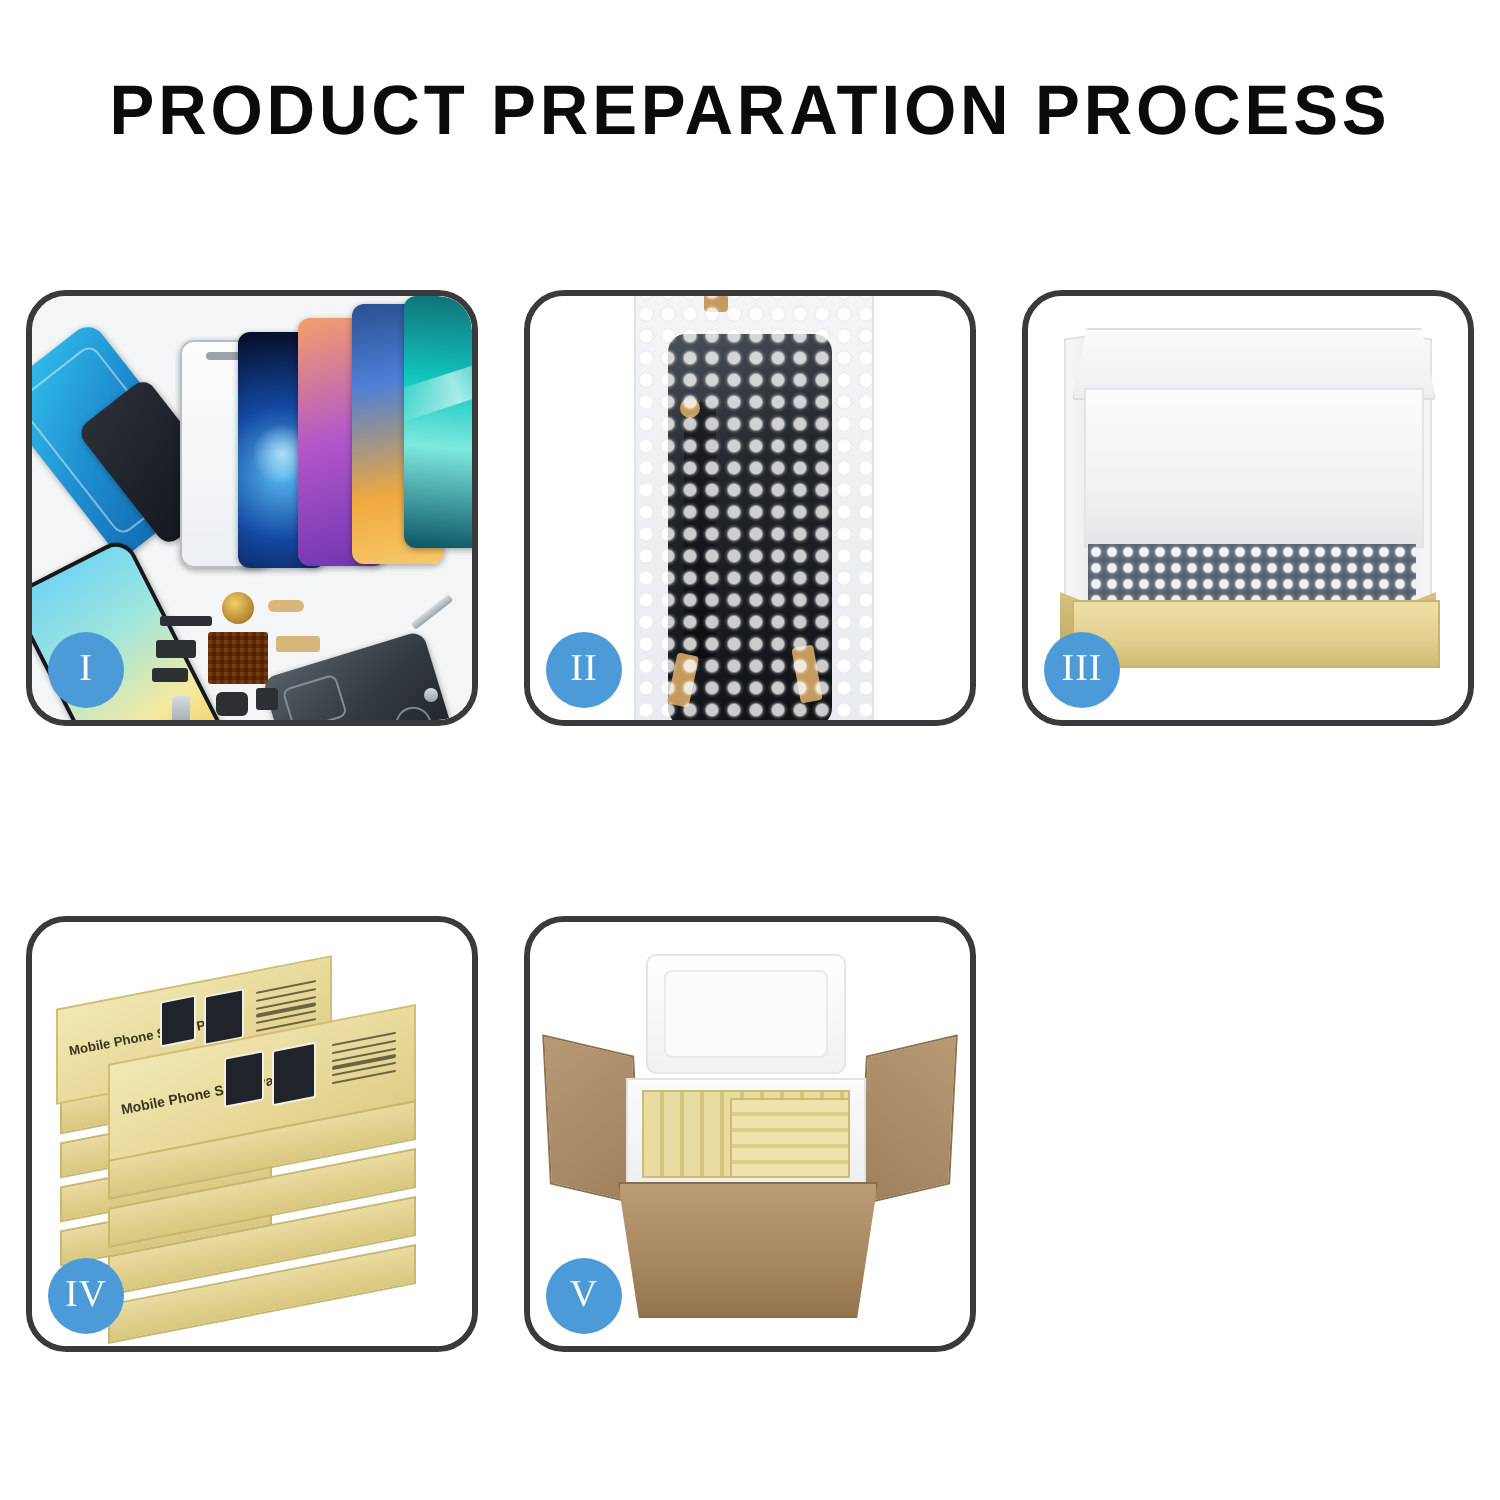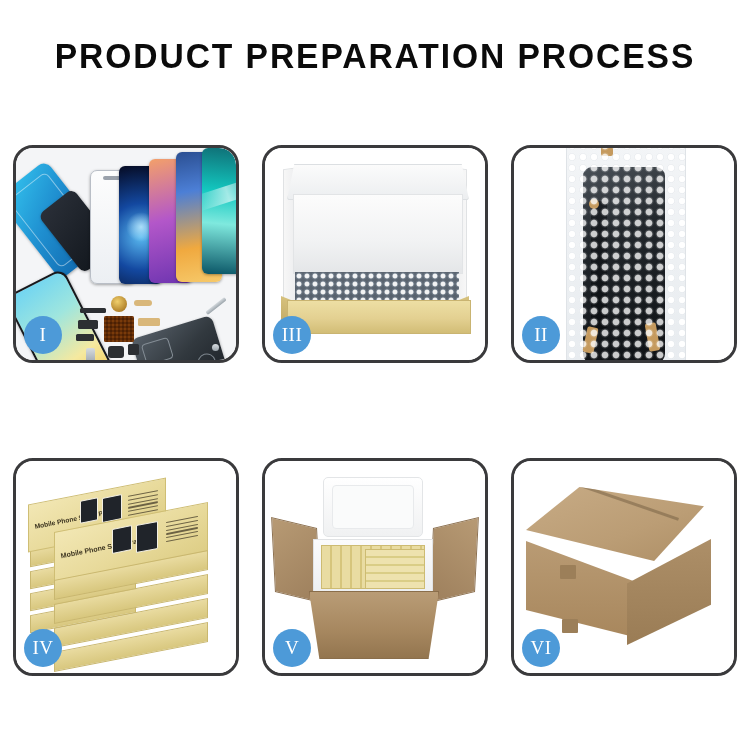--- a/index.html
+++ b/index.html
@@ -368,49 +368,49 @@
       <div class="chip tan" style="left:122px;top:170px;width:22px;height:8px;"></div>
       <div class="chip" style="left:92px;top:198px;width:16px;height:12px;border-radius:3px;"></div>
       <div class="chip silv" style="left:70px;top:200px;width:9px;height:16px;border-radius:2px;"></div>
       <div class="chip" style="left:112px;top:196px;width:11px;height:11px;"></div>
       <div class="chip silv" style="left:188px;top:156px;width:24px;height:4px;transform:rotate(-38deg);"></div>
       <div class="chip silv" style="left:196px;top:196px;width:7px;height:7px;border-radius:50%;"></div>
       <div class="badge">I</div>
     </div>
   </div>
 
-  <div class="panel p3">
-    <div class="panel-stage">
-      <div class="b3-flapL"></div>
-      <div class="b3-flapR"></div>
-      <div class="b3-lid"></div>
-      <div class="b3-foam"></div>
-      <div class="b3-bubble"></div>
-      <div class="b3-sideL"></div>
-      <div class="b3-sideR"></div>
-      <div class="b3-front"></div>
-      <div class="badge">III</div>
-    </div>
-  </div>
-
   <div class="panel p2">
     <div class="panel-stage">
       <div class="bw-outer">
         <div class="scr-inner"></div>
         <div class="scr-flex"></div>
         <div class="scr-tape" style="left:34px;top:6px;width:12px;height:9px;"></div>
         <div class="scr-tape" style="left:22px;top:58px;width:10px;height:10px;border-radius:50%;"></div>
         <div class="scr-tape" style="left:18px;top:186px;width:11px;height:26px;transform:rotate(12deg);"></div>
         <div class="scr-tape" style="left:80px;top:182px;width:11px;height:28px;transform:rotate(-10deg);"></div>
         <div class="bw-overlay"></div>
       </div>
       <div class="badge">II</div>
     </div>
   </div>
 
+  <div class="panel p3">
+    <div class="panel-stage">
+      <div class="b3-flapL"></div>
+      <div class="b3-flapR"></div>
+      <div class="b3-lid"></div>
+      <div class="b3-foam"></div>
+      <div class="b3-bubble"></div>
+      <div class="b3-sideL"></div>
+      <div class="b3-sideR"></div>
+      <div class="b3-front"></div>
+      <div class="badge">III</div>
+    </div>
+  </div>
+
   <div class="panel p4">
     <div class="panel-stage">
 
       <div class="bx-edge" style="left:14px;top:78px;width:104px;height:16px;transform:skewY(-11deg);"></div>
       <div class="bx-edge" style="left:14px;top:100px;width:104px;height:16px;transform:skewY(-11deg);"></div>
       <div class="bx-edge" style="left:14px;top:122px;width:104px;height:16px;transform:skewY(-11deg);"></div>
       <div class="bx-edge" style="left:14px;top:144px;width:104px;height:16px;transform:skewY(-11deg);"></div>
 
       <div class="bx" style="left:12px;top:30px;width:136px;height:46px;">
         <div class="bx-top"></div>
@@ -457,24 +457,14 @@
       <div class="c5-flapR"></div>
       <div class="c5-lid"></div>
       <div class="c5-foam"></div>
       <div class="c5-inner"></div>
       <div class="c5-inner2"></div>
       <div class="c5-body"></div>
       <div class="badge">V</div>
     </div>
   </div>
 
-  <div class="panel p6">
-    <div class="panel-stage">
-      <div class="c6-top"></div>
-      <div class="c6-left"></div>
-      <div class="c6-right"></div>
-      <div class="c6-tape" style="left:46px;top:104px;width:16px;height:14px;"></div>
-      <div class="c6-tape" style="left:48px;top:158px;width:16px;height:14px;"></div>
-      <div class="badge">VI</div>
-    </div>
-  </div>
 
 </div>
 
 </body></html>

